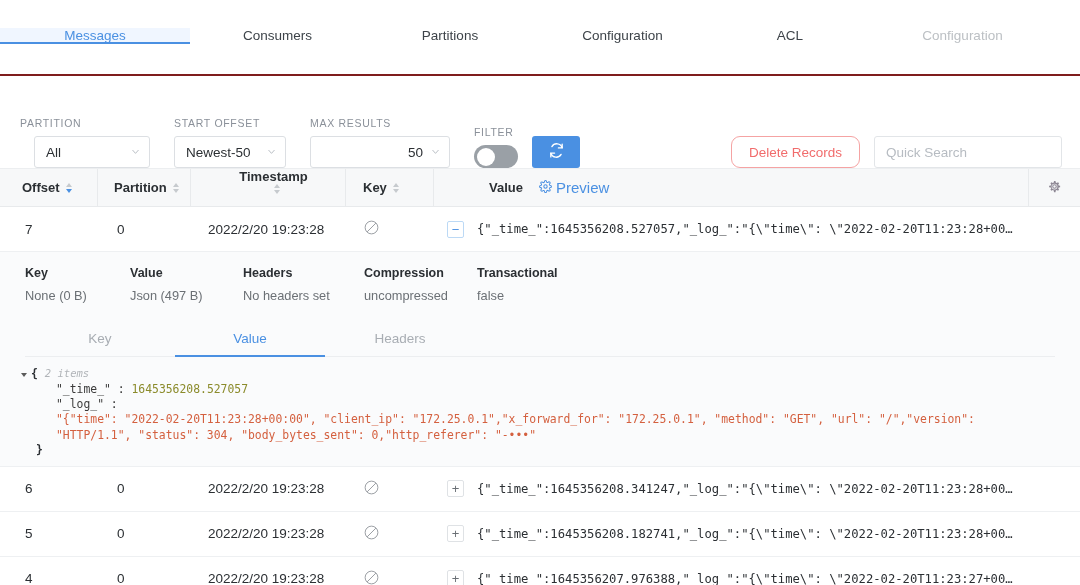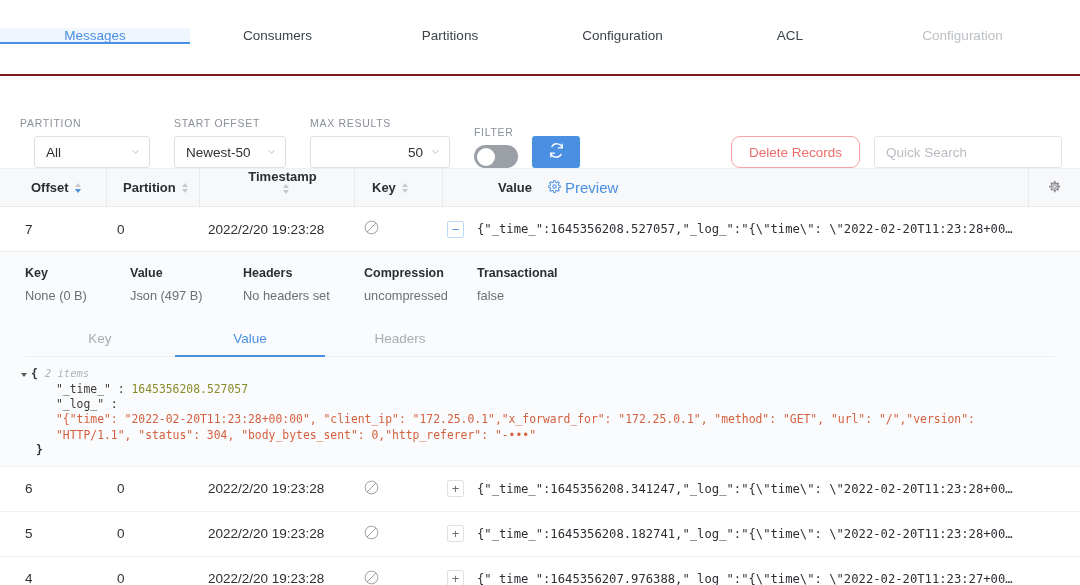--- a/index.html
+++ b/index.html
@@ -134,21 +134,21 @@
   .th .lbl { margin-right: 6px; }
   .sorter { display: flex; flex-direction: column; line-height: 0; }
   .sorter .up, .sorter .dn {
     width: 0; height: 0;
     border-left: 3.5px solid transparent;
     border-right: 3.5px solid transparent;
   }
   .sorter .up { border-bottom: 4.5px solid #c6cace; margin-bottom: 2px; }
   .sorter .dn { border-top: 4.5px solid #c6cace; }
   .sorter.active .dn { border-top-color: #4a90e2; }
-  .th-offset    { width: 98px;  padding-left: 22px; margin-left: 9px; }
+  .th-offset    { width: 98px;  padding-left: 22px; }
   .th-partition { width: 93px;  padding-left: 16px; }
   .th-timestamp { width: 155px; padding-left: 17px; flex-direction: column; }
   .th-key       { width: 88px;  padding-left: 17px; }
   .th-value     { flex: 1;      padding-left: 55px; }
   .preview-chip {
     display: inline-flex; align-items: center;
     margin-left: 10px;
     color: #4a90e2; font-weight: normal; font-size: 15px;
     cursor: pointer;
   }

